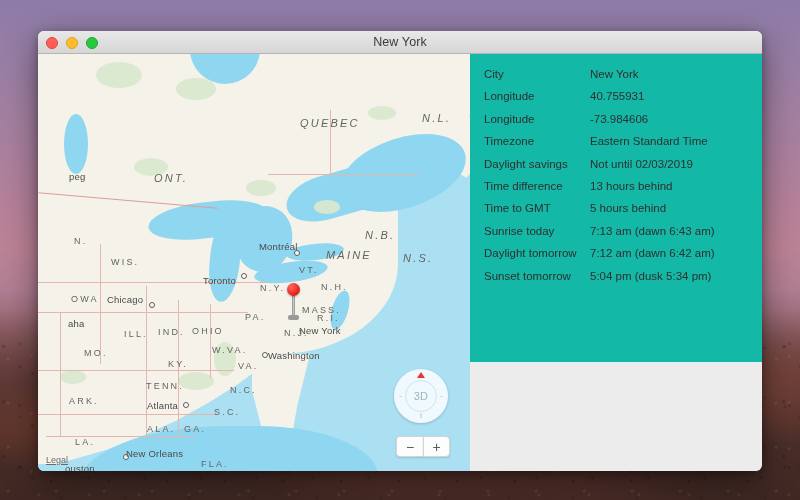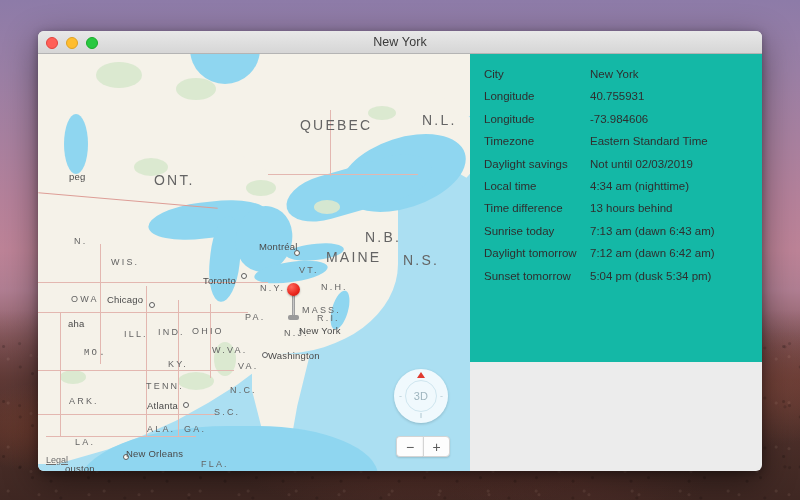--- a/index.html
+++ b/index.html
@@ -173,21 +173,21 @@
 
   
   .maplabel {
     position: absolute;
     font-family: "Liberation Sans", sans-serif;
     color: #5a5a5a;
     white-space: nowrap;
     pointer-events: none;
   }
   .lbl-state { font-size: 9px; letter-spacing: 2.2px; color: #646464; }
-  .lbl-prov  { font-size: 14px; letter-spacing: 2.2px; color: #646464; }
+  .lbl-prov  { font-size: 11px; letter-spacing: 2.2px; color: #646464; font-style: italic; }
   .lbl-city  { font-size: 9.5px; letter-spacing: .2px; color: #4a4a4a; }
   .citydot {
     position: absolute; width: 6px; height: 6px;
     border: 1.3px solid #5e5e5e; border-radius: 50%;
     background: #fbfbf6;
   }
 
   
   #pin-wrap { position: absolute; left: 249px; top: 229px; }
   #pin-stem {
@@ -368,21 +368,21 @@
             <div class="maplabel lbl-state" style="left: 264px; top: 251px;">MASS.</div>
             <div class="maplabel lbl-state" style="left: 279px; top: 259px; text-align: right;">R.I.</div>
             <div class="maplabel lbl-state" style="left: 222px; top: 229px;">N.Y.</div>
             <div class="maplabel lbl-state" style="left: 207px; top: 258px;">PA.</div>
             <div class="maplabel lbl-state" style="left: 246px; top: 274px;">N.J.</div>
             <div class="maplabel lbl-state" style="left: 73px; top: 203px;">WIS.</div>
             <div class="maplabel lbl-state" style="left: 33px; top: 240px;">OWA</div>
             <div class="maplabel lbl-state" style="left: 86px; top: 275px;">ILL.</div>
             <div class="maplabel lbl-state" style="left: 120px; top: 273px;">IND.</div>
             <div class="maplabel lbl-state" style="left: 154px; top: 272px;">OHIO</div>
-            <div class="maplabel lbl-state" style="left: 46px; top: 294px; font-family: Liberation Mono, monospace;">MO.</div>
+            <div class="maplabel lbl-state" style="left: 46px; top: 294px;">MO.</div>
             <div class="maplabel lbl-state" style="left: 130px; top: 305px;">KY.</div>
             <div class="maplabel lbl-state" style="left: 174px; top: 291px;">W.VA.</div>
             <div class="maplabel lbl-state" style="left: 200px; top: 307px;">VA.</div>
             <div class="maplabel lbl-state" style="left: 108px; top: 327px;">TENN.</div>
             <div class="maplabel lbl-state" style="left: 192px; top: 331px;">N.C.</div>
             <div class="maplabel lbl-state" style="left: 176px; top: 353px;">S.C.</div>
             <div class="maplabel lbl-state" style="left: 31px; top: 342px;">ARK.</div>
             <div class="maplabel lbl-state" style="left: 109px; top: 370px;">ALA.</div>
             <div class="maplabel lbl-state" style="left: 146px; top: 370px;">GA.</div>
             <div class="maplabel lbl-state" style="left: 37px; top: 383px;">LA.</div>
@@ -438,26 +438,26 @@
             </div>
             <div class="info-row">
               <div class="info-label">Timezone</div>
               <div class="info-value">Eastern Standard Time</div>
             </div>
             <div class="info-row">
               <div class="info-label">Daylight savings</div>
               <div class="info-value">Not until 02/03/2019</div>
             </div>
             <div class="info-row">
-              <div class="info-label">Local time</div>
-              <div class="info-value">4:34 am (nighttime)</div>
-            </div>
-            <div class="info-row">
               <div class="info-label">Time difference</div>
               <div class="info-value">13 hours behind</div>
+            </div>
+            <div class="info-row">
+              <div class="info-label">Time to GMT</div>
+              <div class="info-value">5 hours  behind</div>
             </div>
             <div class="info-row">
               <div class="info-label">Sunrise today</div>
               <div class="info-value">7:13 am (dawn 6:43 am)</div>
             </div>
             <div class="info-row">
               <div class="info-label">Daylight tomorrow</div>
               <div class="info-value">7:12 am (dawn 6:42 am)</div>
             </div>
             <div class="info-row">

